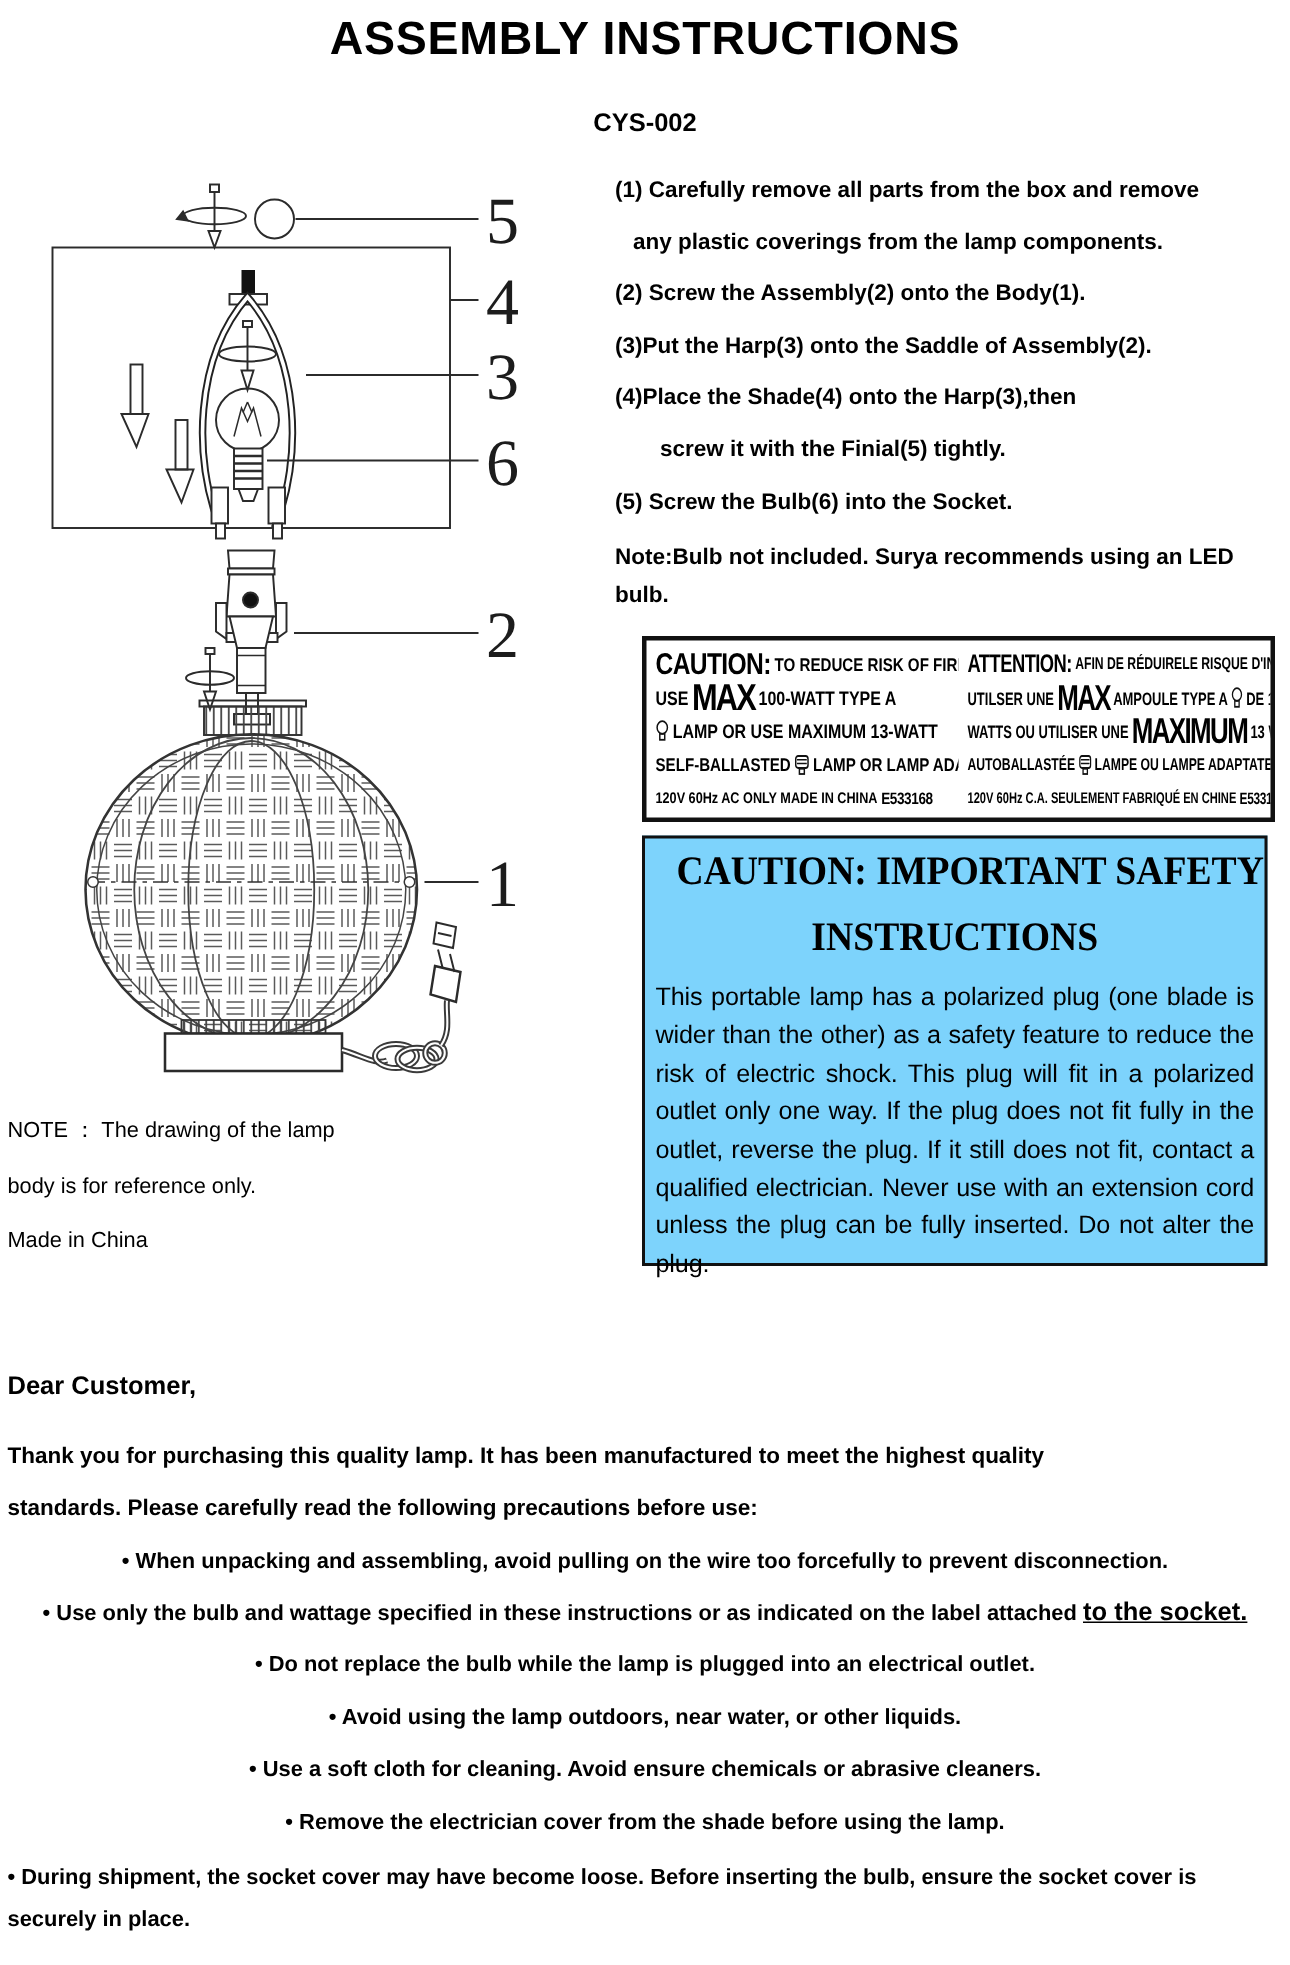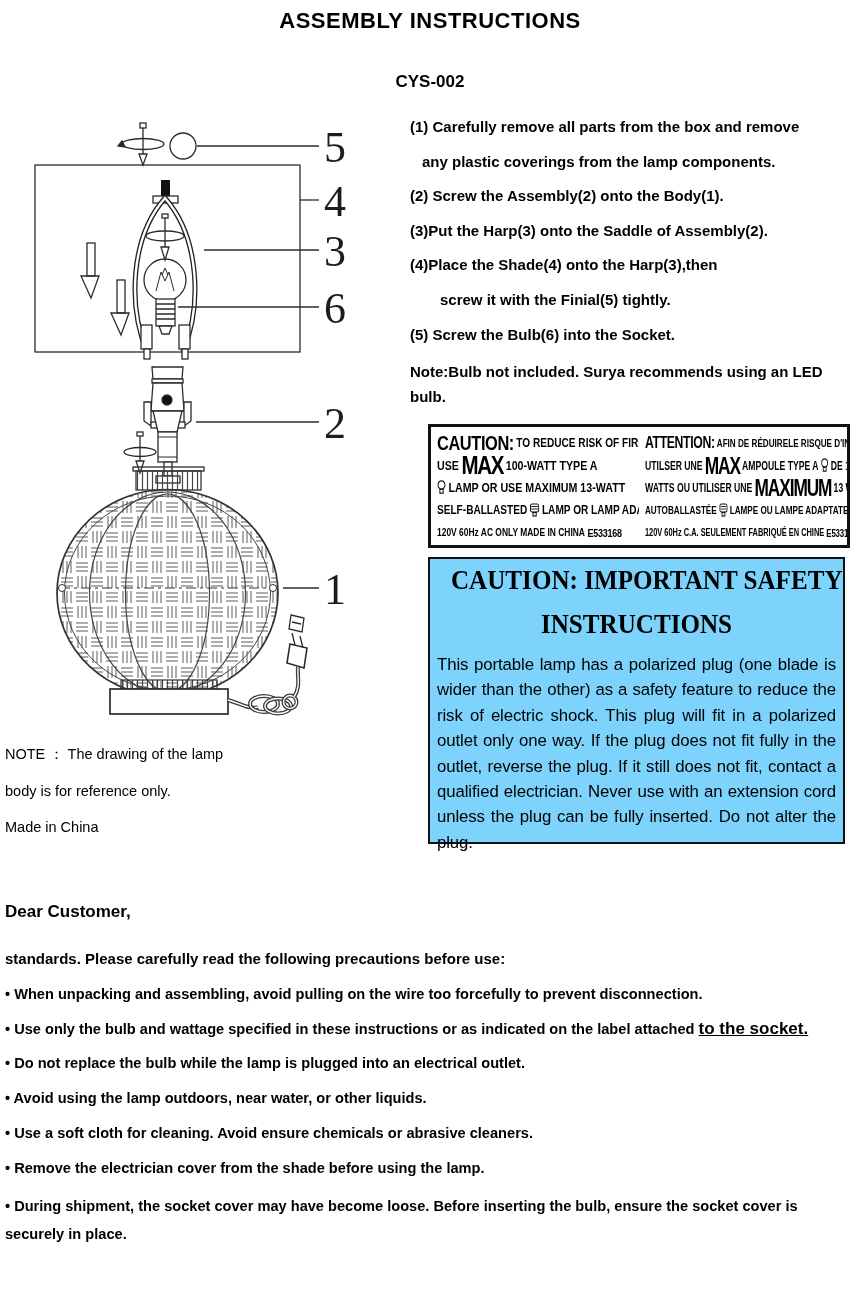--- a/index.html
+++ b/index.html
@@ -1,20 +1,20 @@
 <!DOCTYPE html>
 <html><head>
 <meta charset="utf-8">
 <style>
   html,body{margin:0;padding:0;background:#fff;}
   .page{position:relative;width:860px;height:1310px;background:#fff;overflow:hidden;
         font-family:"Liberation Sans",sans-serif;color:#000;}
 
   .title{position:absolute;top:8px;left:0;width:100%;text-align:center;
-         font-size:22px;font-weight:bold;letter-spacing:.5px;}
+         font-size:31px;font-weight:bold;letter-spacing:.5px;}
   .model{position:absolute;top:72px;left:0;width:100%;text-align:center;
          font-size:17px;font-weight:bold;}
 
   
   .steps{position:absolute;left:410px;top:117px;width:452px;font-weight:bold;font-size:15px;}
   .step{line-height:20px;margin-bottom:14.6px;white-space:nowrap;}
   .ind1{padding-left:12px;}
   .ind2{padding-left:30px;}
   .stepnote{margin-top:14px;line-height:25px;white-space:normal;}
 
@@ -46,23 +46,23 @@
   .sh2{margin-top:13px;}
   .sbody{margin-top:12px;font-size:16.8px;line-height:25.4px;text-align:justify;
          letter-spacing:-.1px;}
 
   
   .dnote{position:absolute;left:5px;top:744px;font-weight:normal;font-size:14.5px;}
   .dnote div{line-height:20px;margin-bottom:16.5px;white-space:nowrap;}
 
   
   .customer{position:absolute;left:5px;top:901px;width:850px;font-weight:bold;}
-  .sal{font-size:17px;line-height:21px;margin-bottom:20px;}
+  .sal{font-size:17px;line-height:21px;margin-bottom:20px;margin-top:12px;}
   .cline{font-size:15px;height:34.8px;line-height:34.8px;white-space:nowrap;}
-  .bullet{font-size:14.6px;}
+  .bullet{font-size:14.6px;text-align:center;}
   .sm{font-size:17px;text-decoration:underline;}
   .cwrap{font-size:14.6px;line-height:28px;margin-top:6px;}
   .cwrap .l1{white-space:nowrap;}
 
   
   .diagram{position:absolute;left:0;top:110px;}
   .pn{font-family:"Liberation Serif",serif;font-size:44px;fill:#1c1c1c;font-weight:400;}
   .ln{stroke:#2b2b2b;stroke-width:1.3;fill:none;}
 </style>
 </head>
@@ -301,20 +301,21 @@
   </div>
 
   <div class="dnote">
     <div>NOTE ： The drawing of the lamp</div>
     <div>body is for reference only.</div>
     <div>Made in China</div>
   </div>
 
   <div class="customer">
     <div class="sal">Dear Customer,</div>
+    <div class="cline">Thank you for purchasing this quality lamp. It has been manufactured to meet the highest quality</div>
     <div class="cline">standards. Please carefully read the following precautions before use:</div>
     <div class="cline bullet">• When unpacking and assembling, avoid pulling on the wire too forcefully to prevent disconnection.</div>
     <div class="cline bullet"><span>• Use only the bulb and wattage specified in these instructions or as indicated on the label attached </span><span class="sm">to the socket.</span></div>
     <div class="cline bullet">• Do not replace the bulb while the lamp is plugged into an electrical outlet.</div>
     <div class="cline bullet">• Avoid using the lamp outdoors, near water, or other liquids.</div>
     <div class="cline bullet">• Use a soft cloth for cleaning. Avoid ensure chemicals or abrasive cleaners.</div>
     <div class="cline bullet">• Remove the electrician cover from the shade before using the lamp.</div>
     <div class="cwrap">
       <div class="l1">• During shipment, the socket cover may have become loose. Before inserting the bulb, ensure the socket cover is</div>
       <div>securely in place.</div>

